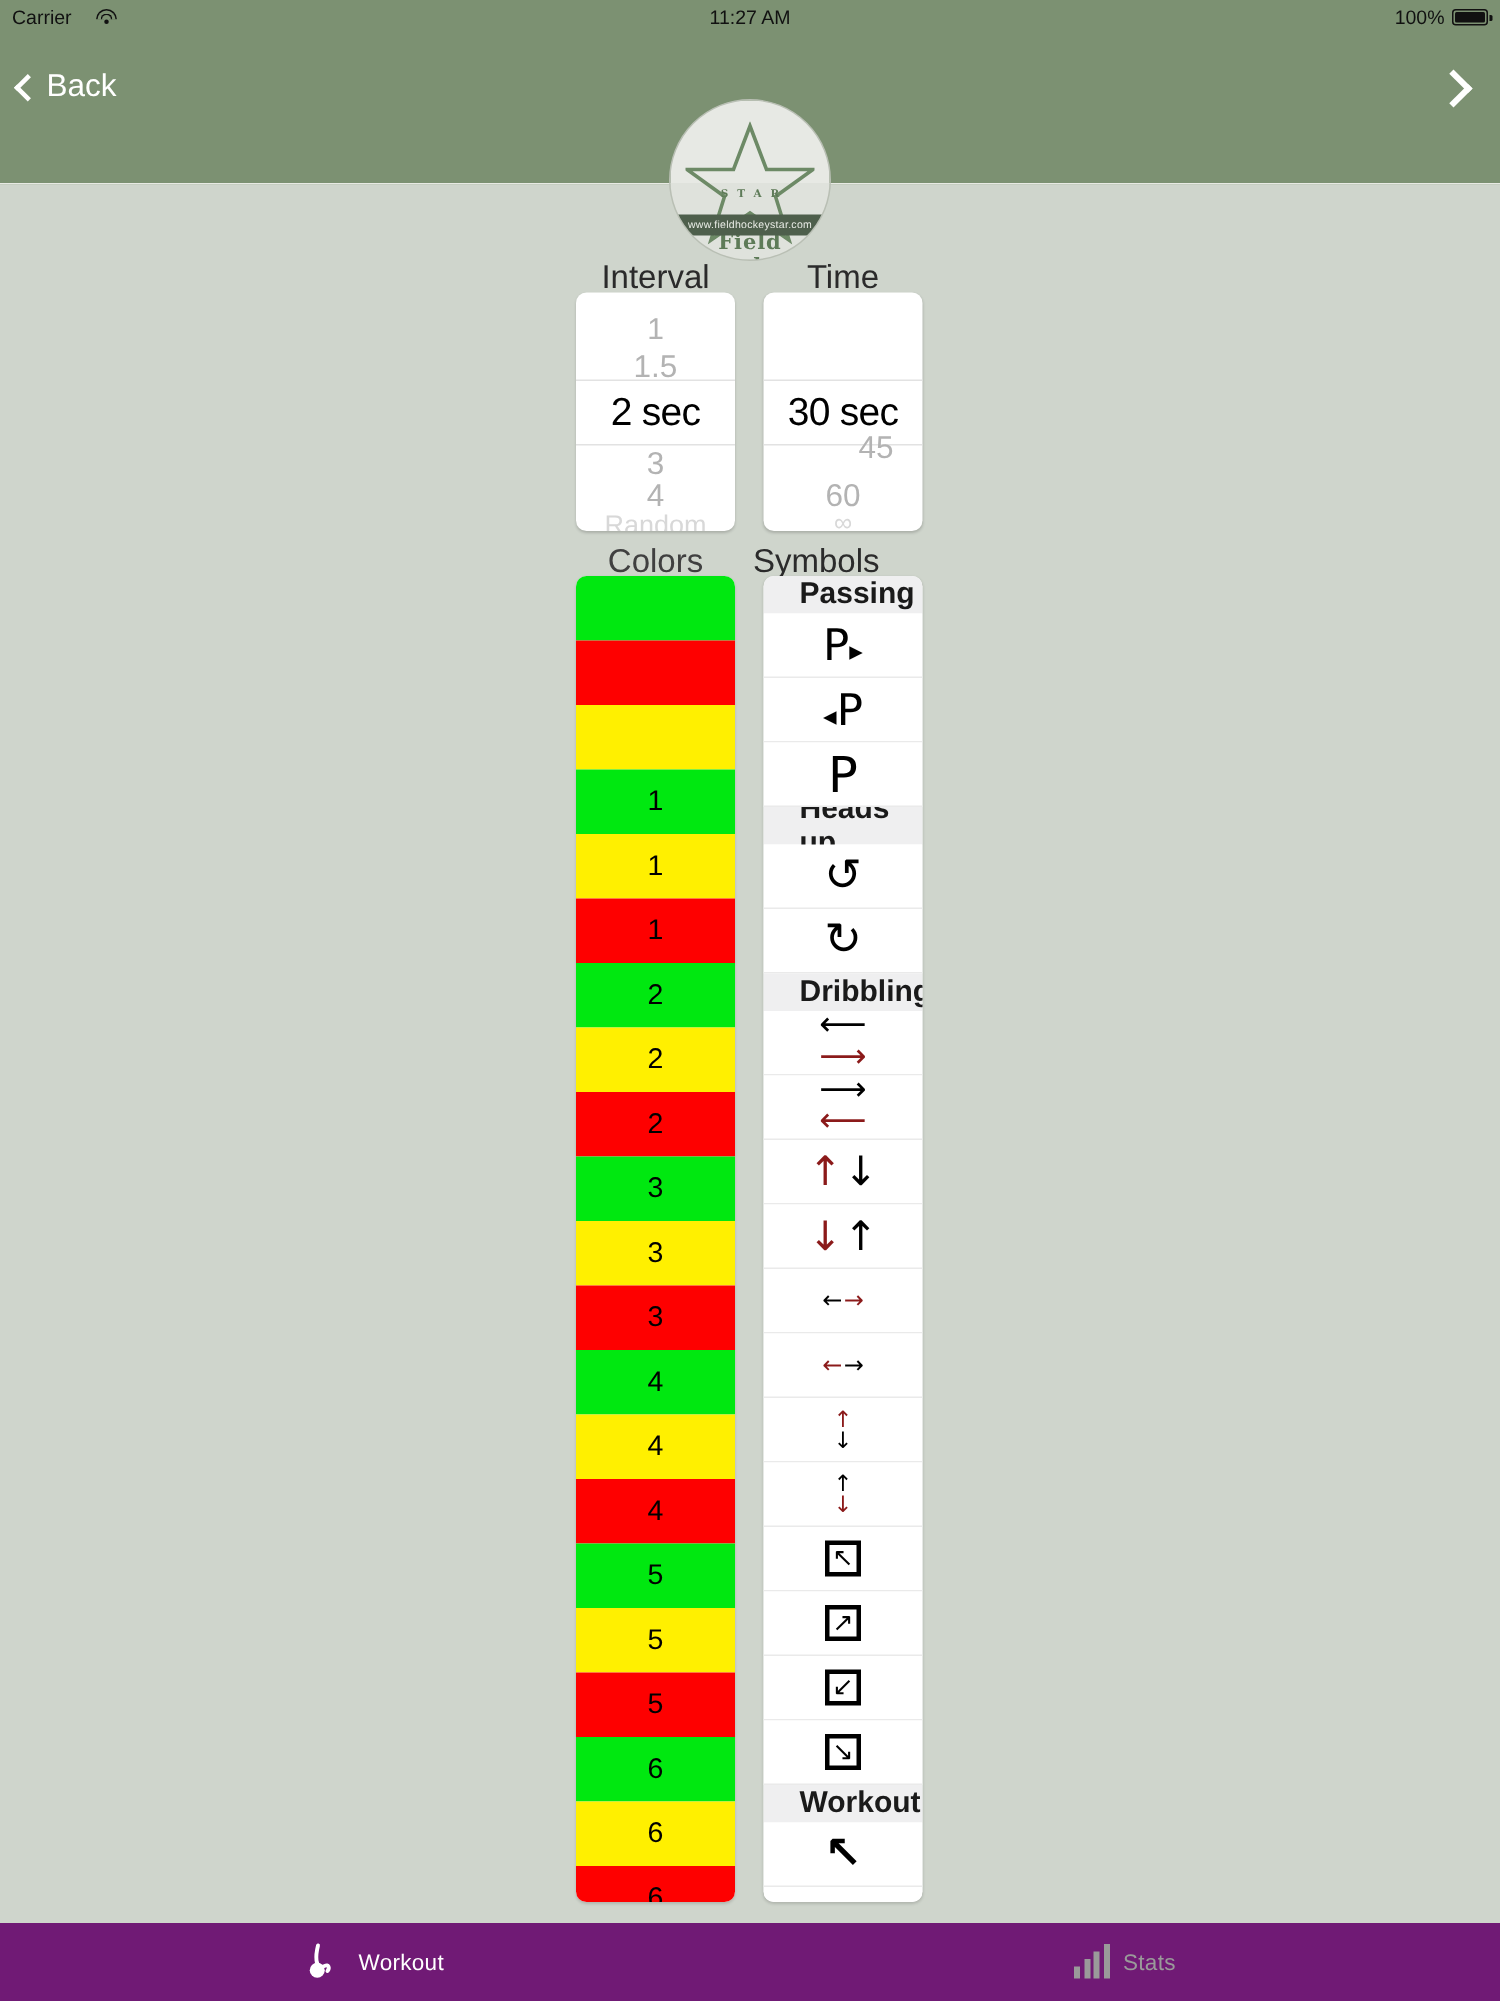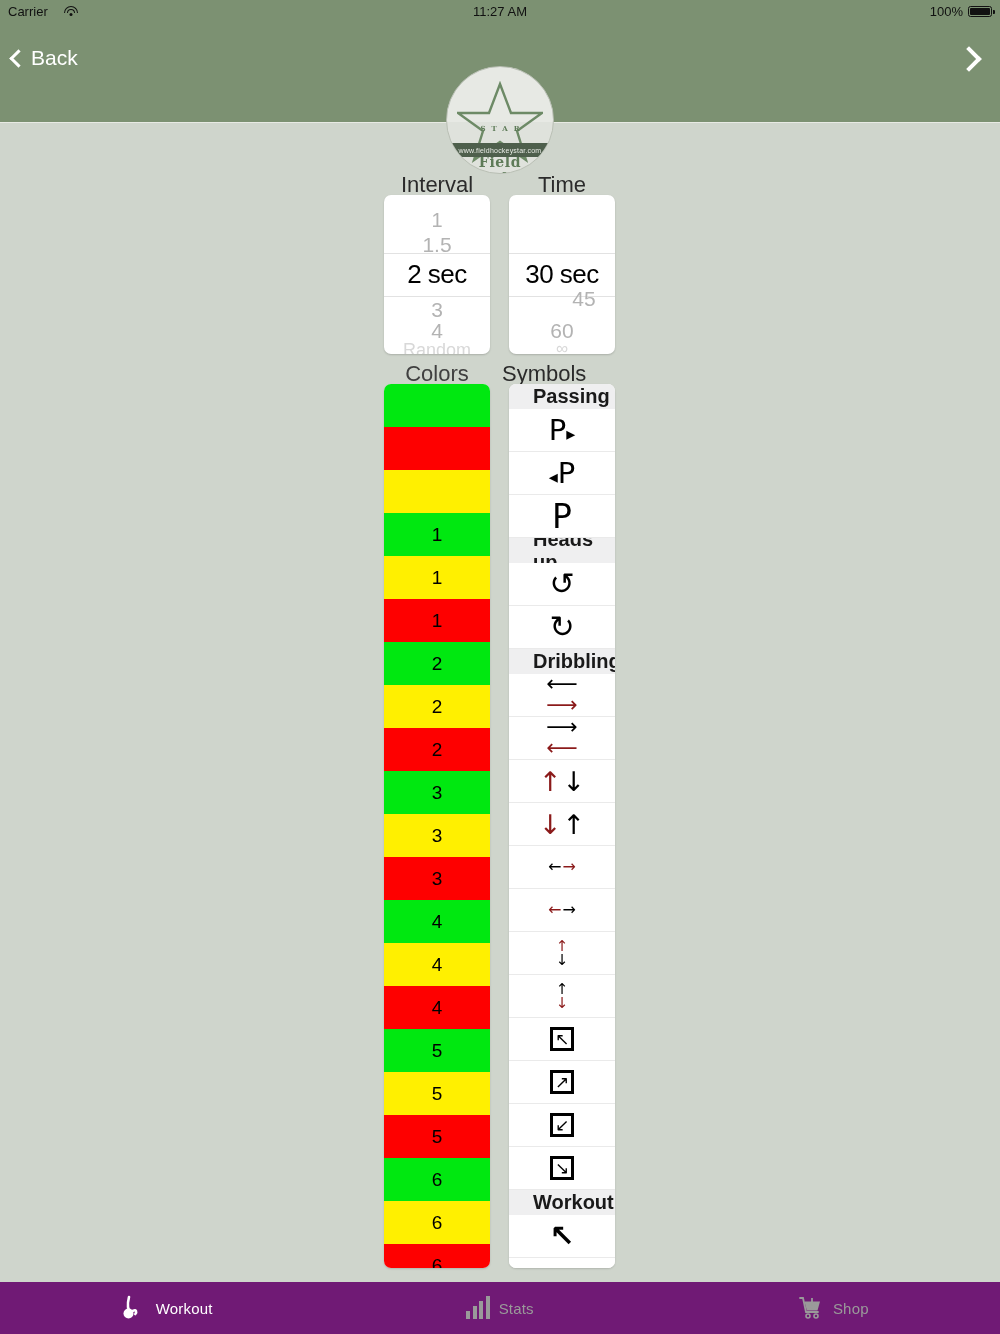--- a/index.html
+++ b/index.html
@@ -431,23 +431,13 @@
   </div>
   <div class="tab">
     <span class="ico-stats">
         <i></i>
         <i></i>
         <i></i>
         <i></i>
       </span>
     <span class="tab-label">Stats</span>
   </div>
-  <div class="tab">
-    <svg width="26" height="26" viewBox="0 0 26 26">
-      <path d="M2 3 H5 L8 17 H20" fill="none" stroke="#9a9a9a" stroke-width="1.8" stroke-linecap="round"></path>
-      <polygon points="6.5,6.5 22,6.5 19.5,15.5 8.8,15.5" fill="#9a9a9a"></polygon>
-      <path d="M14 3 V12 M11 9.5 L14 12.5 L17 9.5" fill="none" stroke="#9a9a9a" stroke-width="1.8"></path>
-      <circle cx="10" cy="21" r="2" fill="none" stroke="#9a9a9a" stroke-width="1.6"></circle>
-      <circle cx="18" cy="21" r="2" fill="none" stroke="#9a9a9a" stroke-width="1.6"></circle>
-    </svg>
-    <span class="tab-label">Shop</span>
-  </div>
 </div>
 
 </body></html>

